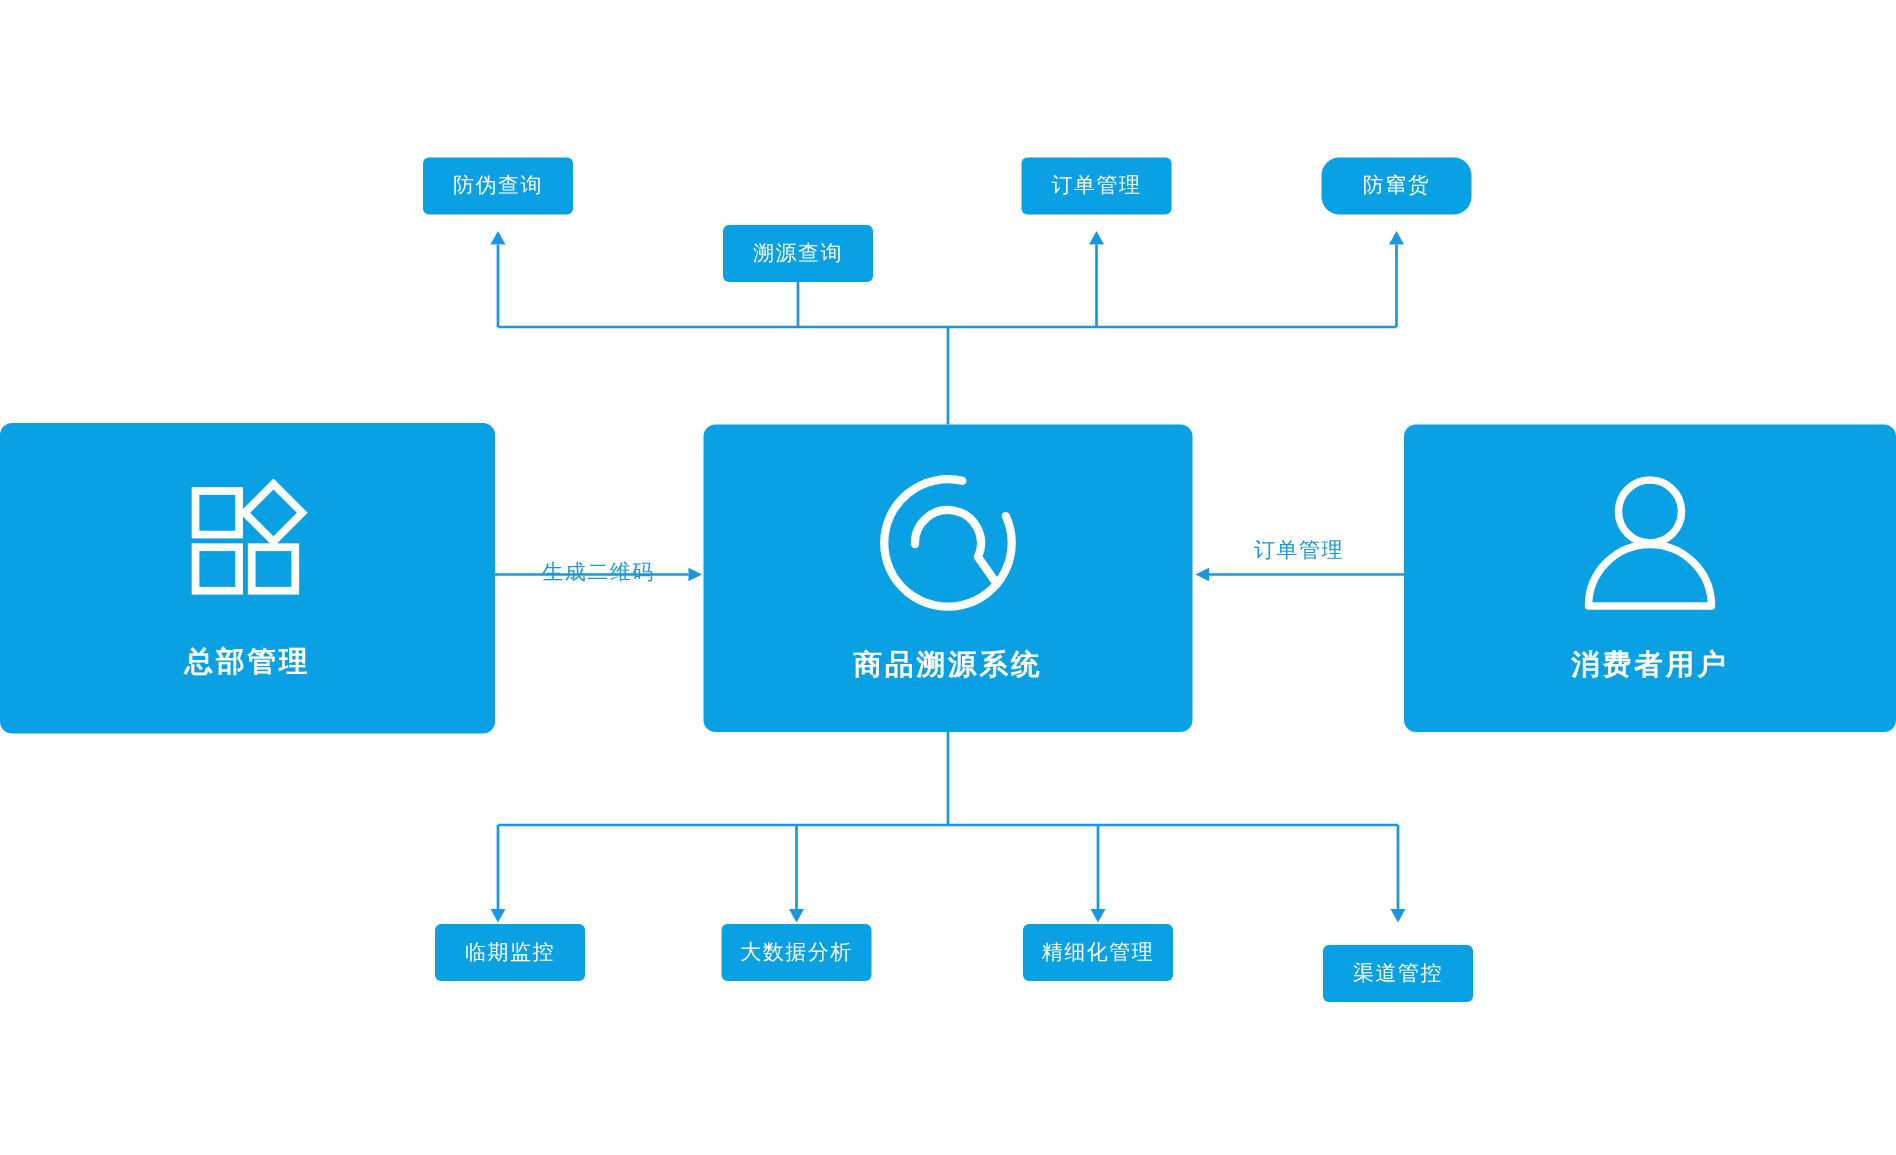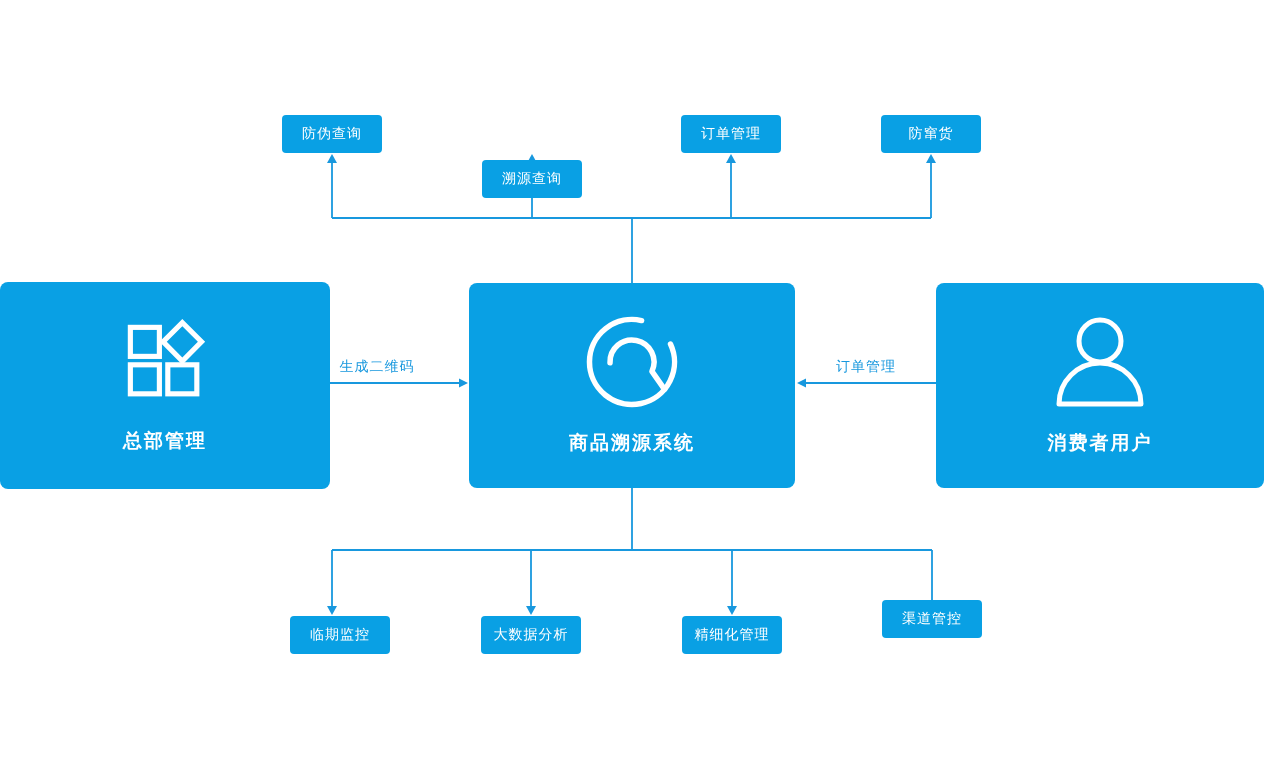--- a/index.html
+++ b/index.html
@@ -15,35 +15,35 @@
     position:relative;width:1264px;height:770px;background:var(--bg);overflow:hidden;
   }
   .connectors{position:absolute;left:0;top:0;width:1264px;height:770px;}
   .connectors path{stroke:var(--line);stroke-width:1.8;fill:none;}
   .connectors polygon{fill:var(--line);stroke:none;}
   .node-small{
     position:absolute;width:100px;height:38px;background:var(--accent);
     border-radius:4px;color:var(--node-text);display:flex;align-items:center;
     justify-content:center;font-size:14px;letter-spacing:1px;
   }
-  .row-top .node-small{top:115px;}
+  .row-top .node-small{top:105px;}
   .node-big{
     position:absolute;background:var(--accent);border-radius:8px;color:var(--node-text);
     display:flex;flex-direction:column;align-items:center;justify-content:center;
   }
   .node-big .icon{display:flex;align-items:center;justify-content:center;}
   .node-big .big-label{font-size:19px;font-weight:bold;margin-top:22px;letter-spacing:2px;}
   #node-left{left:0;top:282px;width:330px;height:207px;}
   #node-center{left:469px;top:283px;width:326px;height:205px;}
   #node-right{left:936px;top:283px;width:328px;height:205px;}
   .edge-label{
     position:absolute;transform:translateX(-50%);color:var(--line);
     font-size:14px;white-space:nowrap;letter-spacing:1px;top:358px;
   }
-  #edge-label-left{left:377px;}
+  #edge-label-left{left:399px;margin-top:15px;}
   #edge-label-right{left:866px;}
 </style>
 </head>
 <body>
 
 <div class="stage">
 
   <svg class="connectors" width="1264" height="770" viewBox="0 0 1264 770" xmlns="http://www.w3.org/2000/svg">
     <g>
       <path d="M332 218 H931"></path>
@@ -82,21 +82,21 @@
   <div class="row-top">
     <div class="node-small" style="left:282px;">
       <span>防伪查询</span>
     </div>
     <div class="node-small" style="left:482px;margin-top:45px;">
       <span>溯源查询</span>
     </div>
     <div class="node-small" style="left:681px;">
       <span>订单管理</span>
     </div>
-    <div class="node-small" style="left:881px;">
+    <div class="node-small" style="left:881px;border-radius:12px;">
       <span>防窜货</span>
     </div>
   </div>
 
   <div class="node-big" id="node-left">
     <span class="icon">
       <svg width="88" height="88" viewBox="-7 -7 94 94" xmlns="http://www.w3.org/2000/svg" fill="none" stroke="#ffffff" stroke-width="5.5">
         <rect x="3" y="3" width="31" height="31"></rect>
         <rect x="3" y="43" width="31" height="31"></rect>
         <rect x="43" y="43" width="31" height="31"></rect>
@@ -132,18 +132,18 @@
   <div class="row-bottom">
     <div class="node-small" style="left:290px;top:616px;">
       <span>临期监控</span>
     </div>
     <div class="node-small" style="left:481px;top:616px;text-align:right;">
       <span>大数据分析</span>
     </div>
     <div class="node-small" style="left:682px;top:616px;">
       <span>精细化管理</span>
     </div>
-    <div class="node-small" style="left:882px;top:600px;">
+    <div class="node-small" style="left:882px;top:630px;">
       <span>渠道管控</span>
     </div>
   </div>
 
 </div>
 
 </body></html>

